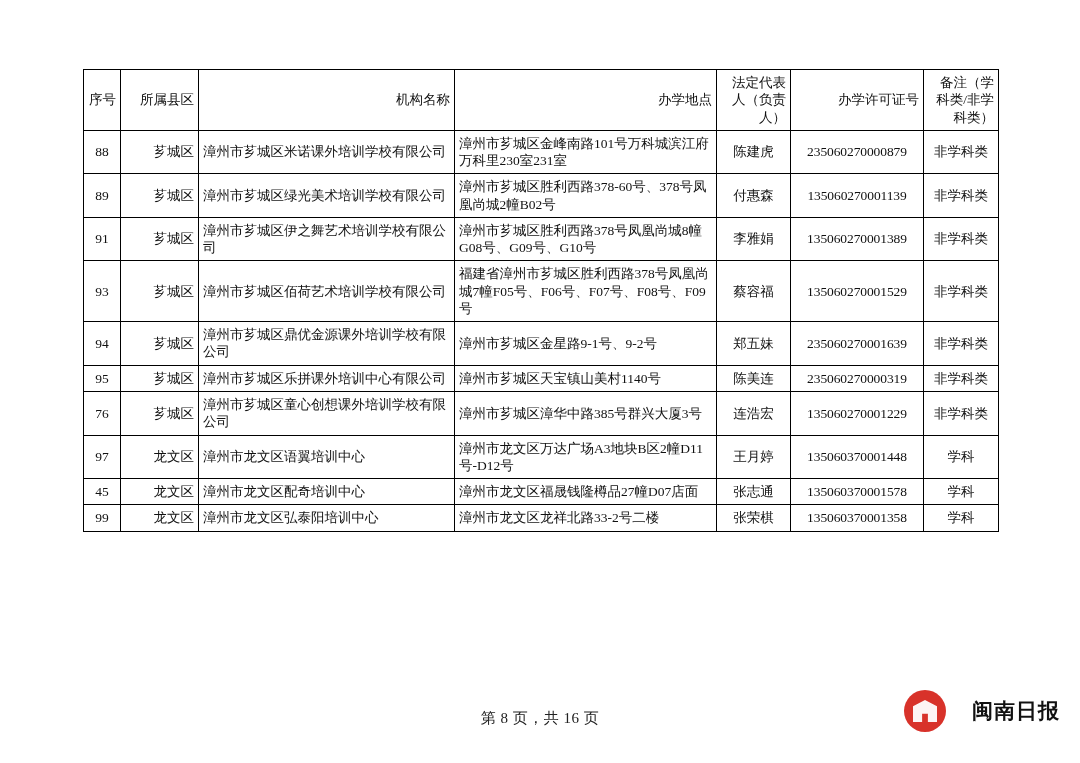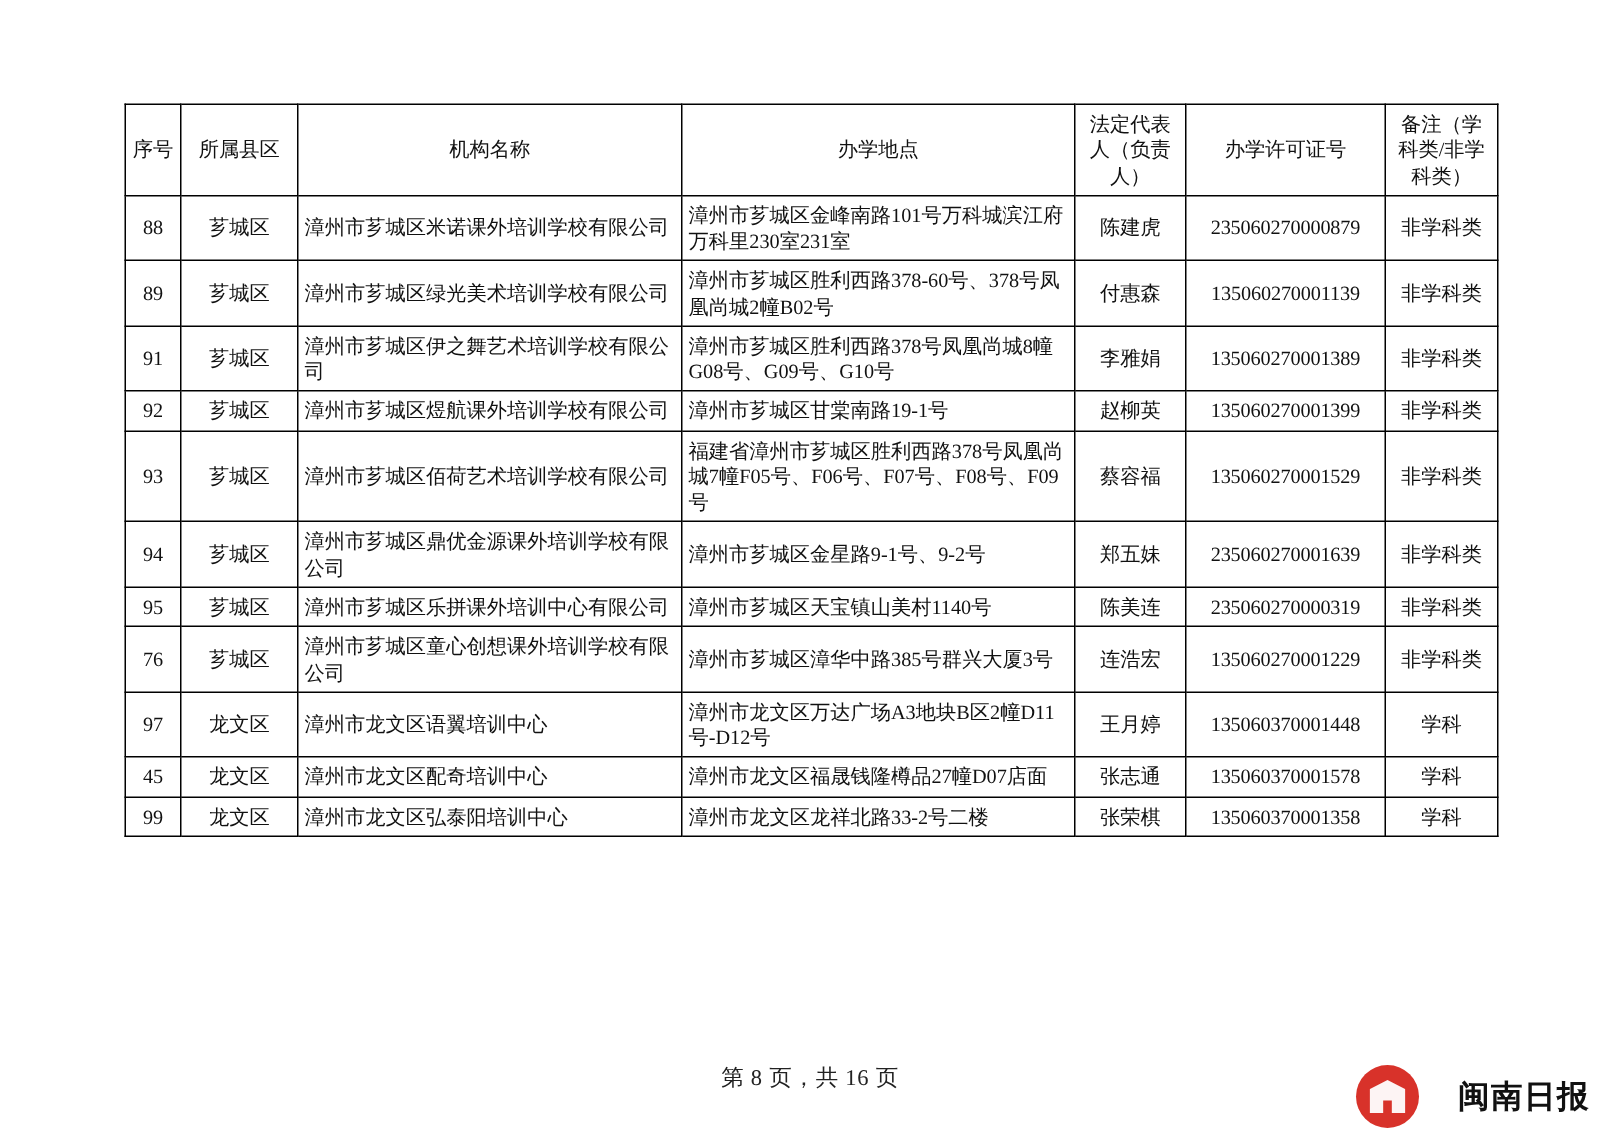--- a/index.html
+++ b/index.html
@@ -31,35 +31,35 @@
   }
   table.reg-table td, table.reg-table th {
     border: 1px solid #000000;
     font-weight: normal;
     font-size: 13.5px;
     line-height: 1.28;
     padding: 4px 4px;
     vertical-align: middle;
   }
   thead th {
-    text-align: center;
+    text-align: right;
     font-size: 14.5px;
     padding: 7px 3px;
   }
   
   col.c0 { width: 37px; }
   col.c1 { width: 78px; }
   col.c2 { width: 256px; }
   col.c3 { width: 262px; }
   col.c4 { width: 74px; }
   col.c5 { width: 133px; }
   col.c6 { width: 75px; }
 
   td.idx   { text-align: center; font-size: 14px; font-family: Liberation Serif, serif; }
-  td.dist  { text-align: center; font-size: 13.5px; }
+  td.dist  { text-align: right; font-size: 13.5px; }
   td.name  { text-align: left;   font-size: 13.5px; }
   td.addr  { text-align: left;   font-size: 13.5px; }
   td.rep   { text-align: center; font-size: 13.5px; margin-left: 12px; }
   td.lic   { text-align: center; font-size: 13.5px; letter-spacing: -0.1px; }
   td.note  { text-align: center; font-size: 13.5px; }
 
   .hdr-idx { line-height: 1.15; margin-left: 15px; }
 
   .footer {
     position: absolute;
@@ -68,21 +68,21 @@
     width: 1080px;
     text-align: center;
     font-size: 15px;
     color: #222;
     letter-spacing: 0.5px;
   }
   
   .wm {
     position: absolute;
     right: 20px;
-    top: 710px;
+    top: 690px;
     display: flex;
     align-items: center;
     gap: 26px;
   }
   .wm-badge {
     width: 42px; height: 42px;
     border-radius: 50%;
     background: #d8322a;
     position: relative;
     flex: 0 0 auto;
@@ -152,29 +152,20 @@
       <tr>
         <td class="idx">91</td>
         <td class="dist">芗城区</td>
         <td class="name">漳州市芗城区伊之舞艺术培训学校有限公司</td>
         <td class="addr">漳州市芗城区胜利西路378号凤凰尚城8幢G08号、G09号、G10号</td>
         <td class="rep">李雅娟</td>
         <td class="lic">135060270001389</td>
         <td class="note">非学科类</td>
       </tr>
       <tr>
-        <td class="idx">92</td>
-        <td class="dist">芗城区</td>
-        <td class="name">漳州市芗城区煜航课外培训学校有限公司</td>
-        <td class="addr">漳州市芗城区甘棠南路19-1号</td>
-        <td class="rep">赵柳英</td>
-        <td class="lic">135060270001399</td>
-        <td class="note">非学科类</td>
-      </tr>
-      <tr>
         <td class="idx">93</td>
         <td class="dist">芗城区</td>
         <td class="name">漳州市芗城区佰荷艺术培训学校有限公司</td>
         <td class="addr">福建省漳州市芗城区胜利西路378号凤凰尚城7幢F05号、F06号、F07号、F08号、F09号</td>
         <td class="rep">蔡容福</td>
         <td class="lic">135060270001529</td>
         <td class="note">非学科类</td>
       </tr>
       <tr>
         <td class="idx">94</td>

